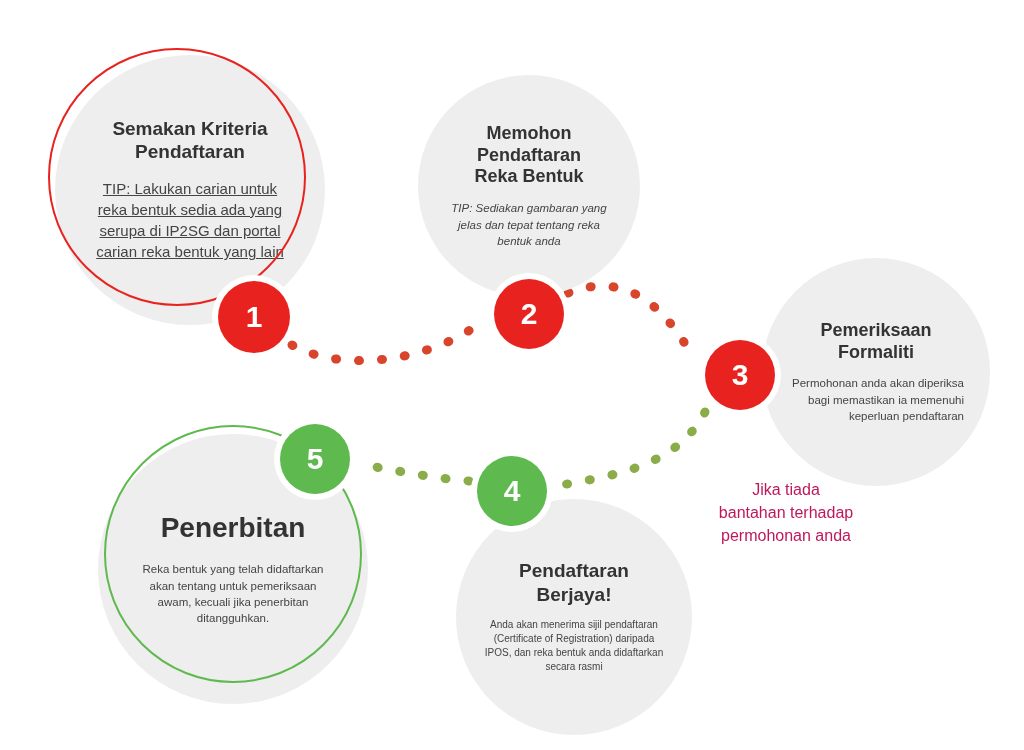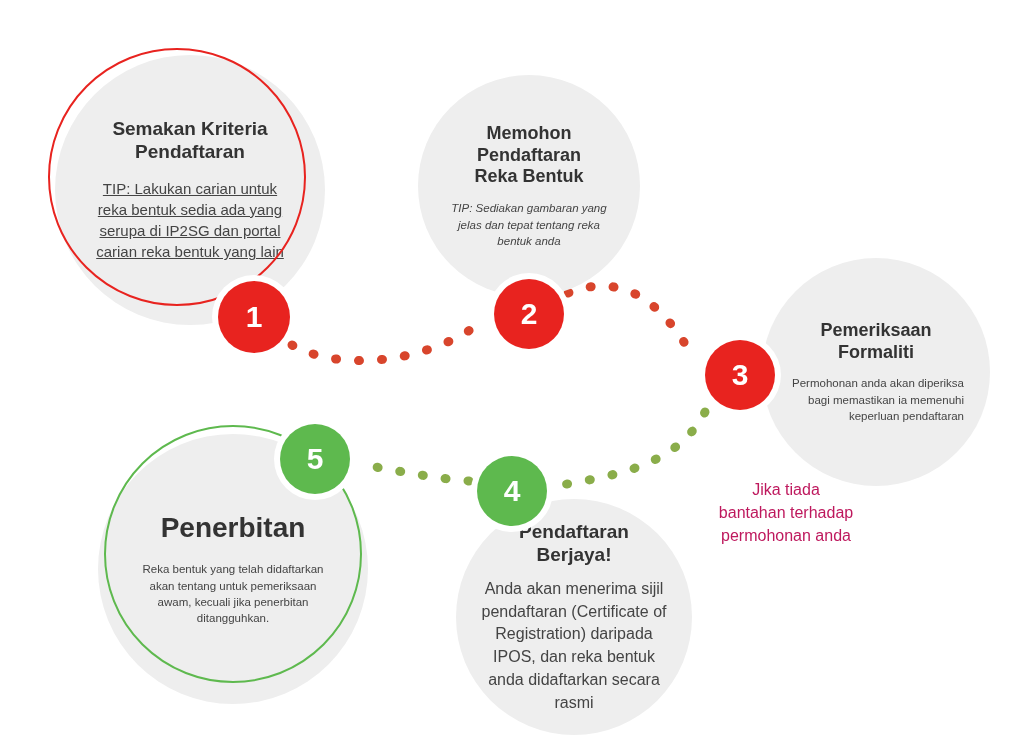--- a/index.html
+++ b/index.html
@@ -107,21 +107,21 @@
   <div class="bubble" style="left:762px; top:258px; width:228px; height:228px; padding:0 26px;">
     <div class="title" style="font-size:18px; white-space:pre-line; margin-bottom:12px;">Pemeriksaan
 Formaliti</div>
     <div class="desc" style="font-size:11.5px;text-align:right;">Permohonan anda akan diperiksa bagi memastikan ia memenuhi keperluan pendaftaran</div>
   </div>
   <div class="stepnum" style="left:705px; top:340px; width:70px; height:70px; background:#e8231f; font-size:30px;">3</div>
 
   <div class="bubble" style="left:456px; top:499px; width:236px; height:236px; padding:0 24px;">
     <div class="title" style="font-size:19px; white-space:pre-line; margin-bottom:12px;">Pendaftaran
 Berjaya!</div>
-    <div class="desc" style="font-size:16px;">Anda akan menerima sijil pendaftaran (Certificate of Registration) daripada IPOS, dan reka bentuk anda didaftarkan secara rasmi</div>
+    <div class="desc" style="font-size:10px;">Anda akan menerima sijil pendaftaran (Certificate of Registration) daripada IPOS, dan reka bentuk anda didaftarkan secara rasmi</div>
   </div>
   <div class="stepnum" style="left:477px; top:456px; width:70px; height:70px; background:#5eb94e; font-size:30px;">4</div>
 
   <div class="bubble" style="left:98px; top:434px; width:270px; height:270px; padding:0 34px;">
     <div class="title" style="font-size:28px; white-space:pre-line; margin-bottom:16px;">Penerbitan</div>
     <div class="desc" style="font-size:11.5px;">Reka bentuk yang telah didaftarkan akan tentang untuk pemeriksaan awam, kecuali jika penerbitan ditangguhkan.</div>
   </div>
   <div class="ring" style="left:104px; top:425px; width:258px; height:258px; border:2px solid #5eb94e;"></div>
   <div class="stepnum" style="left:280px; top:424px; width:70px; height:70px; background:#5eb94e; font-size:30px;">5</div>
 

